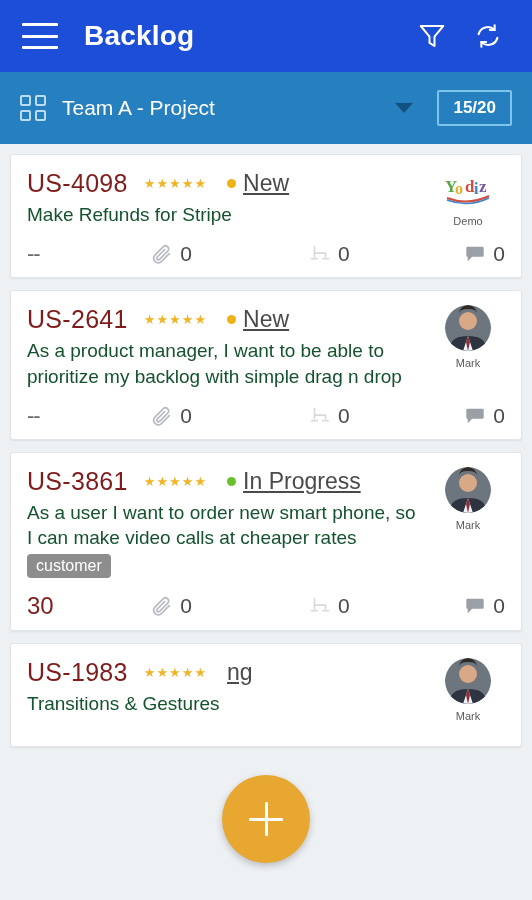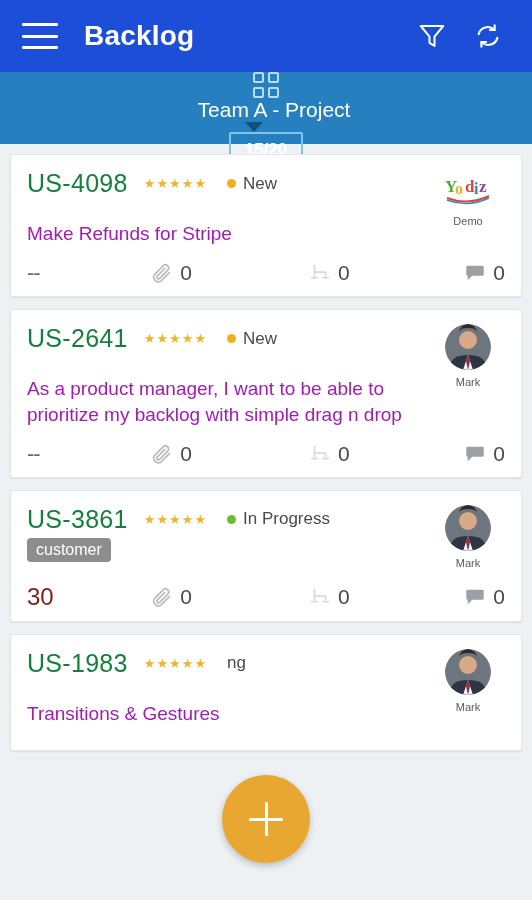--- a/index.html
+++ b/index.html
@@ -23,21 +23,21 @@
     color:#fff; font-size:28px; font-weight:bold; margin-left:26px;
     letter-spacing:.2px; white-space:nowrap;
   }
   .appbar-spacer { flex:1 1 auto; }
   .appbar-icon { width:44px; height:44px; display:flex; align-items:center;
                  justify-content:center; cursor:pointer; margin-left:12px; }
 
   
   .subbar {
     height:72px; background:#2680bf;
-    display:flex; align-items:center; padding:0 20px;flex-direction:column;
+    display:flex; align-items:center; padding:0 20px;
   }
   .grid-icon { width:26px; height:26px; display:grid;
                grid-template-columns:1fr 1fr; grid-template-rows:1fr 1fr;
                gap:4px; flex:0 0 auto; }
   .grid-icon i { display:block; border:2px solid #bcdcf2; border-radius:2px; }
   .project-name { color:#fff; font-size:21px; margin-left:16px; white-space:nowrap; }
   .subbar-spacer { flex:1 1 auto; }
   .caret { width:0; height:0; border-left:9px solid transparent;
            border-right:9px solid transparent; border-top:10px solid #12517f;
            margin-right:24px; cursor:pointer; flex:0 0 auto; }
@@ -53,28 +53,28 @@
     box-shadow:0 1px 2px rgba(0,0,0,.07);
     margin-bottom:12px; padding:14px 16px 10px 16px;
     position:relative;
   }
   .card-body { display:flex; }
   .card-main { flex:1 1 auto; min-width:0; padding-right:10px; }
   .card-side { width:74px; flex:0 0 74px; display:flex; flex-direction:column;
                align-items:center; }
 
   .row-top { display:flex; align-items:center; }
-  .issue-id { font-size:25px; color:#15803d; letter-spacing:.3px; white-space:nowrap; }
+  .issue-id { font-size:25px; color:#7f1d1d; letter-spacing:.3px; white-space:nowrap; }
   .stars { margin-left:16px; color:#f0b429; font-size:13px; letter-spacing:1px;
            white-space:nowrap; }
   .status { margin-left:20px; display:flex; align-items:center; white-space:nowrap; }
   .status-dot { width:9px; height:9px; border-radius:50%; margin-right:7px; flex:0 0 auto; }
-  .status-label { font-size:17px; color:#4a4a4a; }
-
-  .title { margin-top:23px; font-size:19px; color:#a21caf; line-height:1.33; }
+  .status-label { font-size:23px; color:#4a4a4a;text-decoration:underline; }
+
+  .title { margin-top:4px; font-size:19px; color:#14532d; line-height:1.33; }
 
   .tags { margin-top:4px; }
   .tag { display:inline-block; background:#8d8d8d; color:#fff; font-size:16px;
          padding:3px 9px; border-radius:4px; }
 
   .avatar-img { width:46px; height:46px; border-radius:50%; overflow:hidden;
                 background:#c9ccd1; display:block; }
   .avatar-name { margin-top:6px; font-size:11px; color:#5a5a5a; text-align:center; }
   .logo-box { width:50px; height:40px; display:flex; align-items:center;
               justify-content:center; }
@@ -269,20 +269,21 @@
       <div class="card-body">
         <div class="card-main">
           <div class="row-top">
             <div class="issue-id">US-3861</div>
             <div class="stars">★★★★★</div>
             <div class="status">
               <span class="status-dot" style="background:#6abf2f"></span>
               <span class="status-label">In Progress</span>
             </div>
           </div>
+          <div class="title">As a user I want to order new smart phone, so I can make video calls at cheaper rates</div>
           <div class="tags">
             <span class="tag">customer</span>
           </div>
         </div>
         <div class="card-side">
           <span class="avatar-img">
             <svg width="46" height="46" viewBox="0 0 46 46">
               <defs>
                   <clipPath id="c3">
                     <circle cx="23" cy="23" r="23"></circle>

